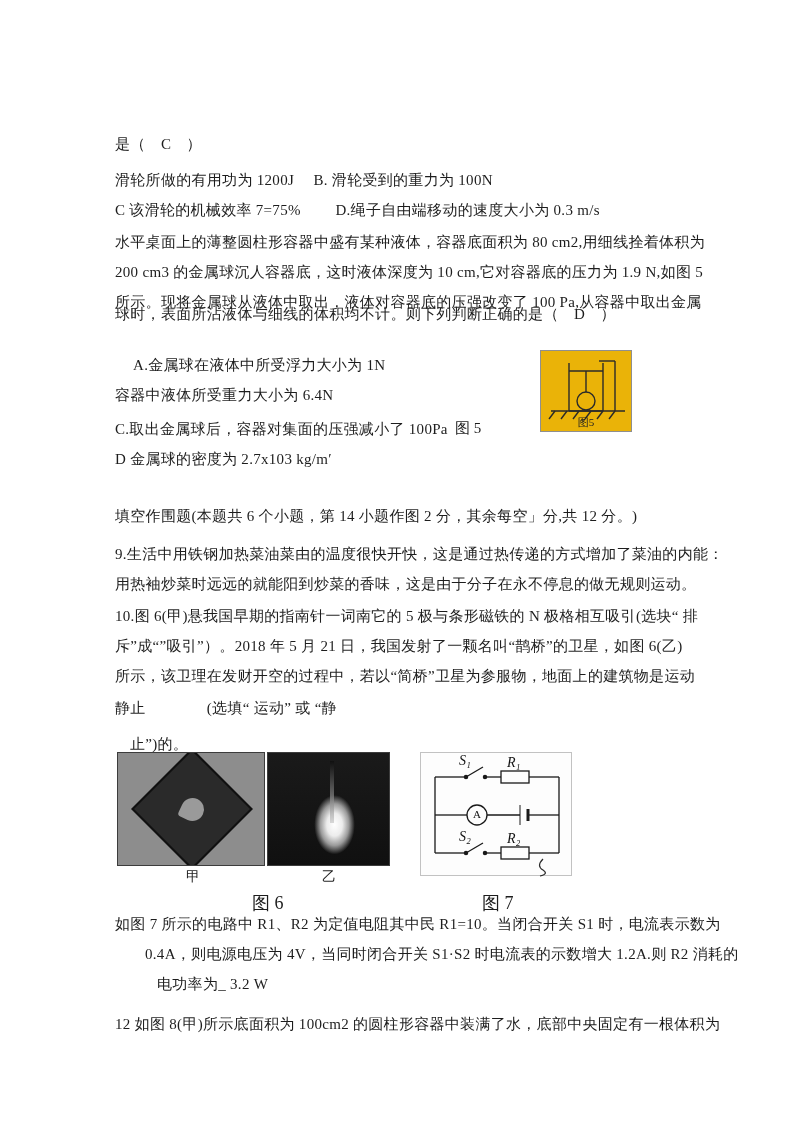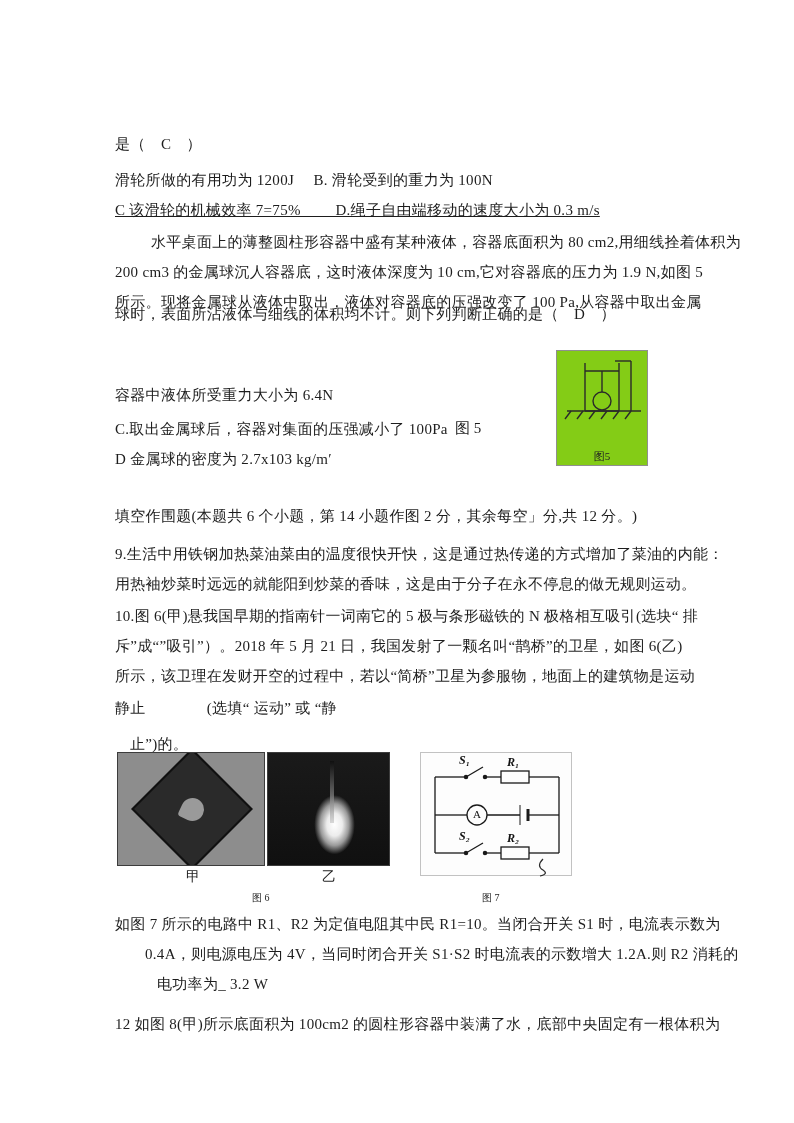--- a/index.html
+++ b/index.html
@@ -9,22 +9,22 @@
     position:relative; width:794px; height:1123px; margin:0 auto;
     background:#ffffff; overflow:hidden; color:#1d1d1d;
   }
   .ln {
     position:absolute; font-size:15px; line-height:20px; color:#1d1d1d;
     white-space:pre; letter-spacing:0.3px;
   }
   .figref { position:absolute; font-size:15px; color:#1d1d1d; }
   
   .fig5box {
-    position:absolute; left:556px; top:350px; width:92px; height:116px;
-    background:#84cc16; border:1px solid #8f8f8f;
+    position:absolute; left:540px; top:350px; width:92px; height:82px;
+    background:#eab308; border:1px solid #8f8f8f;
   }
   .fig5cap { position:absolute; left:0; bottom:1px; width:100%; text-align:center;
     font-size:11px; color:#222; }
   
   .photo-jia {
     position:absolute; left:117px; top:752px; width:148px; height:114px;
     background:#8d8d8d; border:1px solid #3c3c3c; overflow:hidden;
   }
   .diamond {
     position:absolute; left:31px; top:13px; width:86px; height:86px;
@@ -42,37 +42,38 @@
       linear-gradient(#1a1a1a,#101010);
   }
   .streak { position:absolute; left:62px; top:8px; width:4px; height:62px;
     background:linear-gradient(#0e0e0e, #cfcfcf); opacity:.8; }
   .figlab { position:absolute; font-size:14px; color:#1d1d1d; }
   
   .circuit {
     position:absolute; left:420px; top:752px; width:152px; height:124px;
     background:#fdfdfd; border:1px solid #c2c2c2;
   }
-  .clabel { position:absolute; font-size:12px; font-style:italic; color:#111;font-weight:bold; }
+  .clabel { position:absolute; font-size:14px; font-style:italic; color:#111; }
   .ameter { position:absolute; font-size:11px; color:#111; }
-  .cap { position:absolute; font-size:10px; color:#1d1d1d; }
+  .cap { position:absolute; font-size:18px; color:#1d1d1d; }
 </style>
 </head>
 <body>
 
 <div class="page">
 
   <div class="ln" style="left:115px; top:134px;">是（　C　）</div>
   <div class="ln" style="left:115px; top:170px;">滑轮所做的有用功为 1200J　 B. 滑轮受到的重力为 100N</div>
-  <div class="ln" style="left:115px; top:200px;text-decoration:underline;">C 该滑轮的机械效率 7=75%　　 D.绳子自由端移动的速度大小为 0.3 m/s</div>
+  <div class="ln" style="left:115px; top:200px;">C 该滑轮的机械效率 7=75%　　 D.绳子自由端移动的速度大小为 0.3 m/s</div>
 
-  <div class="ln" style="left:115px; top:232px;margin-left:36px;">水平桌面上的薄整圆柱形容器中盛有某种液体，容器底面积为 80 cm2,用细线拴着体积为</div>
+  <div class="ln" style="left:115px; top:232px;">水平桌面上的薄整圆柱形容器中盛有某种液体，容器底面积为 80 cm2,用细线拴着体积为</div>
   <div class="ln" style="left:115px; top:262px;">200 cm3 的金属球沉人容器底，这时液体深度为 10 cm,它对容器底的压力为 1.9 N,如图 5</div>
   <div class="ln" style="left:115px; top:292px;">所示。现将金属球从液体中取出，液体对容器底的压强改变了 100 Pa,从容器中取出金属</div>
   <div class="ln" style="left:115px; top:304px;">球时，表面所沾液体与细线的体积均不计。则下列判断正确的是（　D　）</div>
+  <div class="ln" style="left:133px; top:355px;">A.金属球在液体中所受浮力大小为 1N</div>
   <div class="ln" style="left:115px; top:385px;">容器中液体所受重力大小为 6.4N</div>
   <div class="ln" style="left:115px; top:419px;">C.取出金属球后，容器对集面的压强减小了 100Pa</div>
   <div class="figref" style="left:455px; top:419px;">图 5</div>
   <div class="ln" style="left:115px; top:449px;">D 金属球的密度为 2.7x103 kg/m′</div>
 
   <div class="fig5box">
     <svg width="90" height="72" viewBox="0 0 90 72">
       <g stroke="#2a2a2a" stroke-width="1.4" fill="none">
         <line x1="10" y1="60" x2="84" y2="60"></line>
         <line x1="14" y1="60" x2="8" y2="68"></line>

